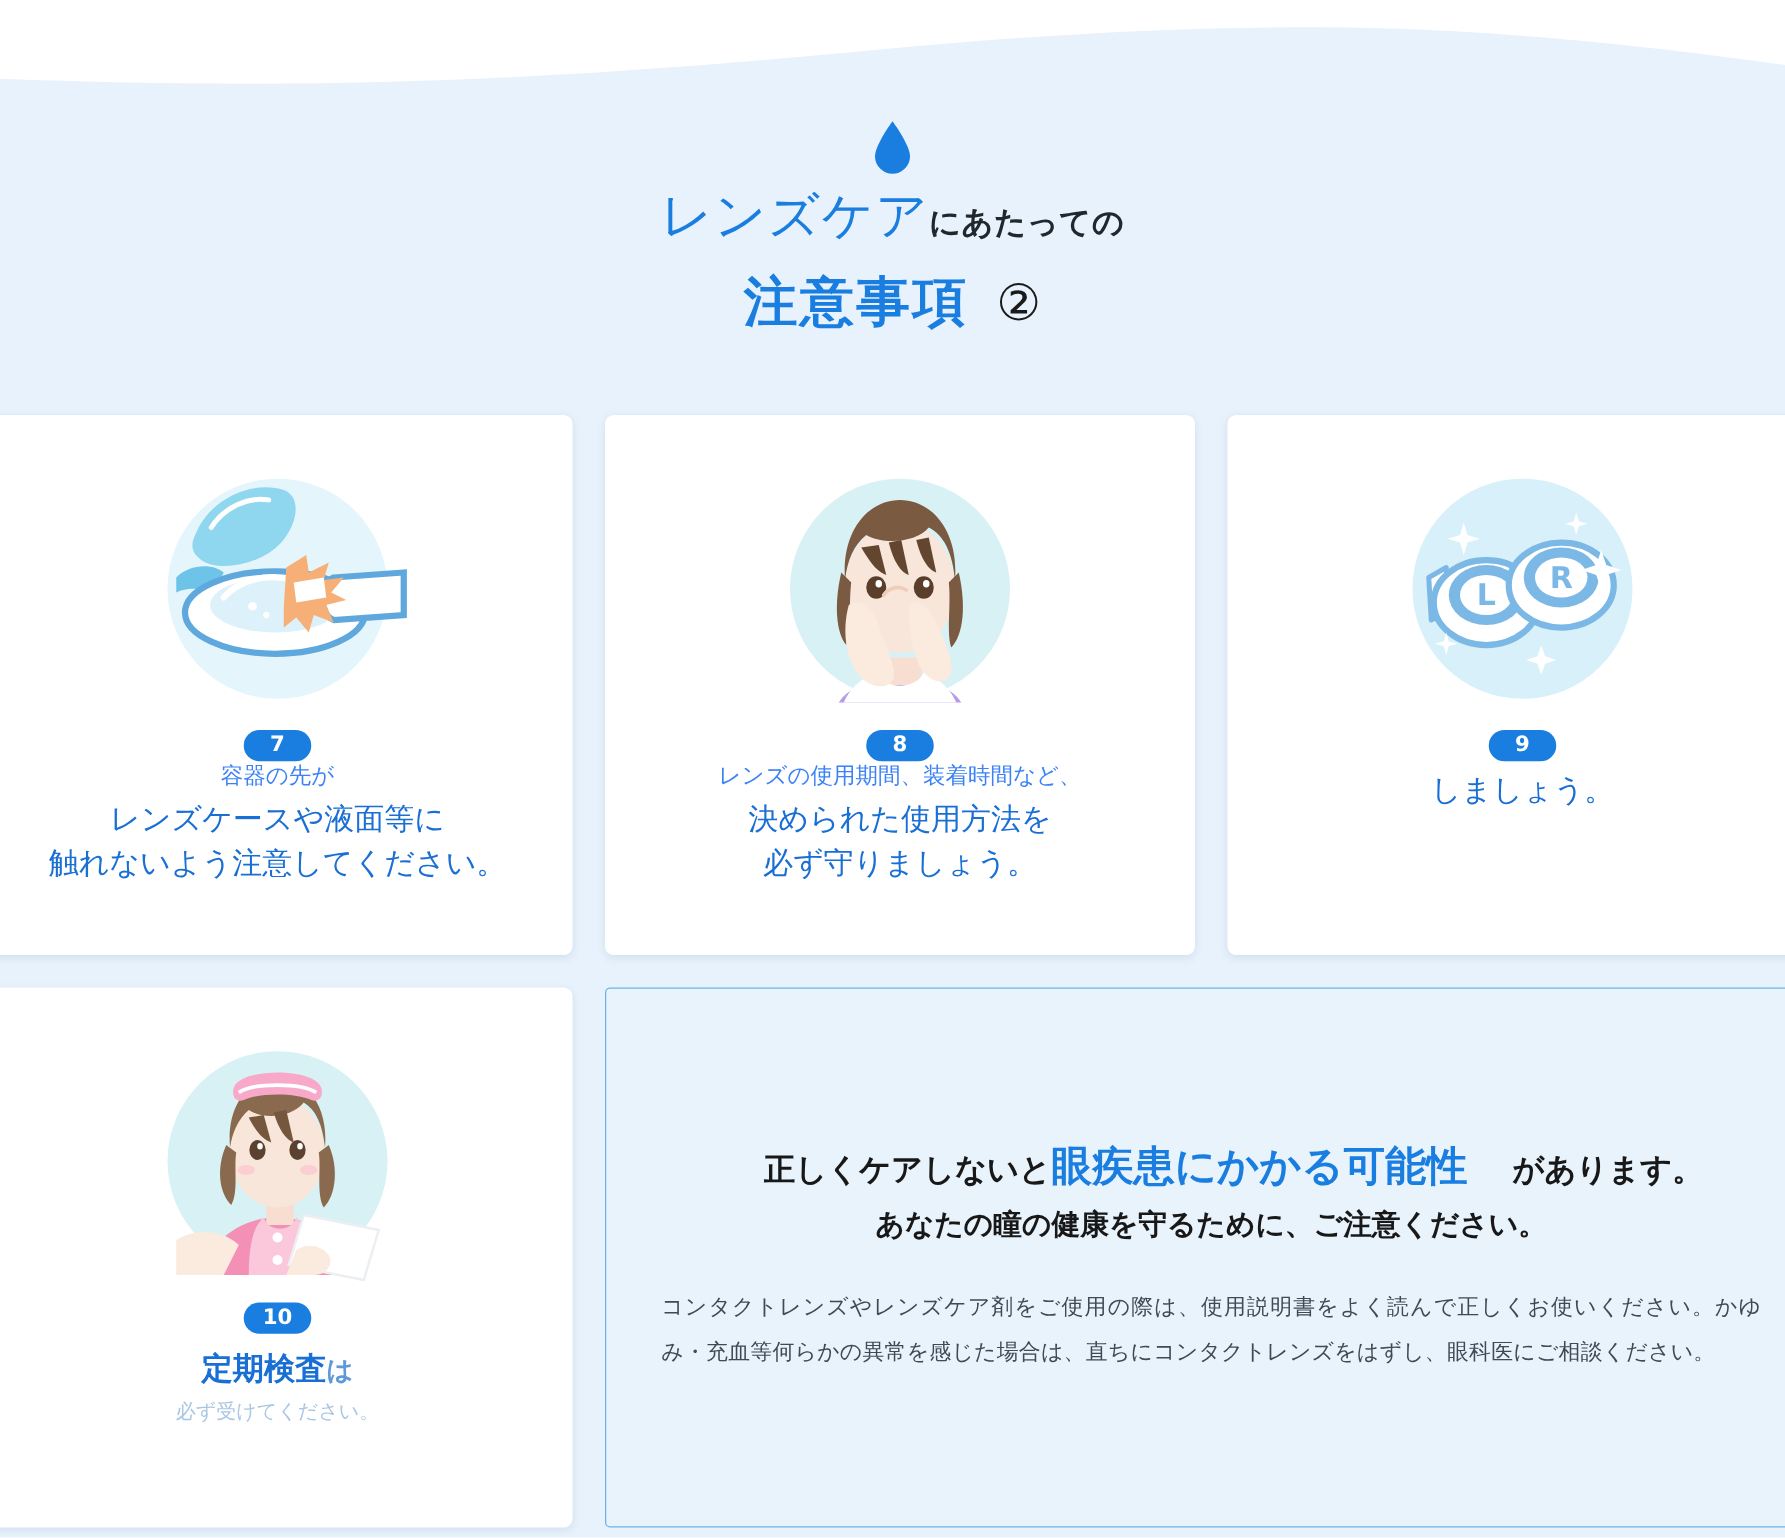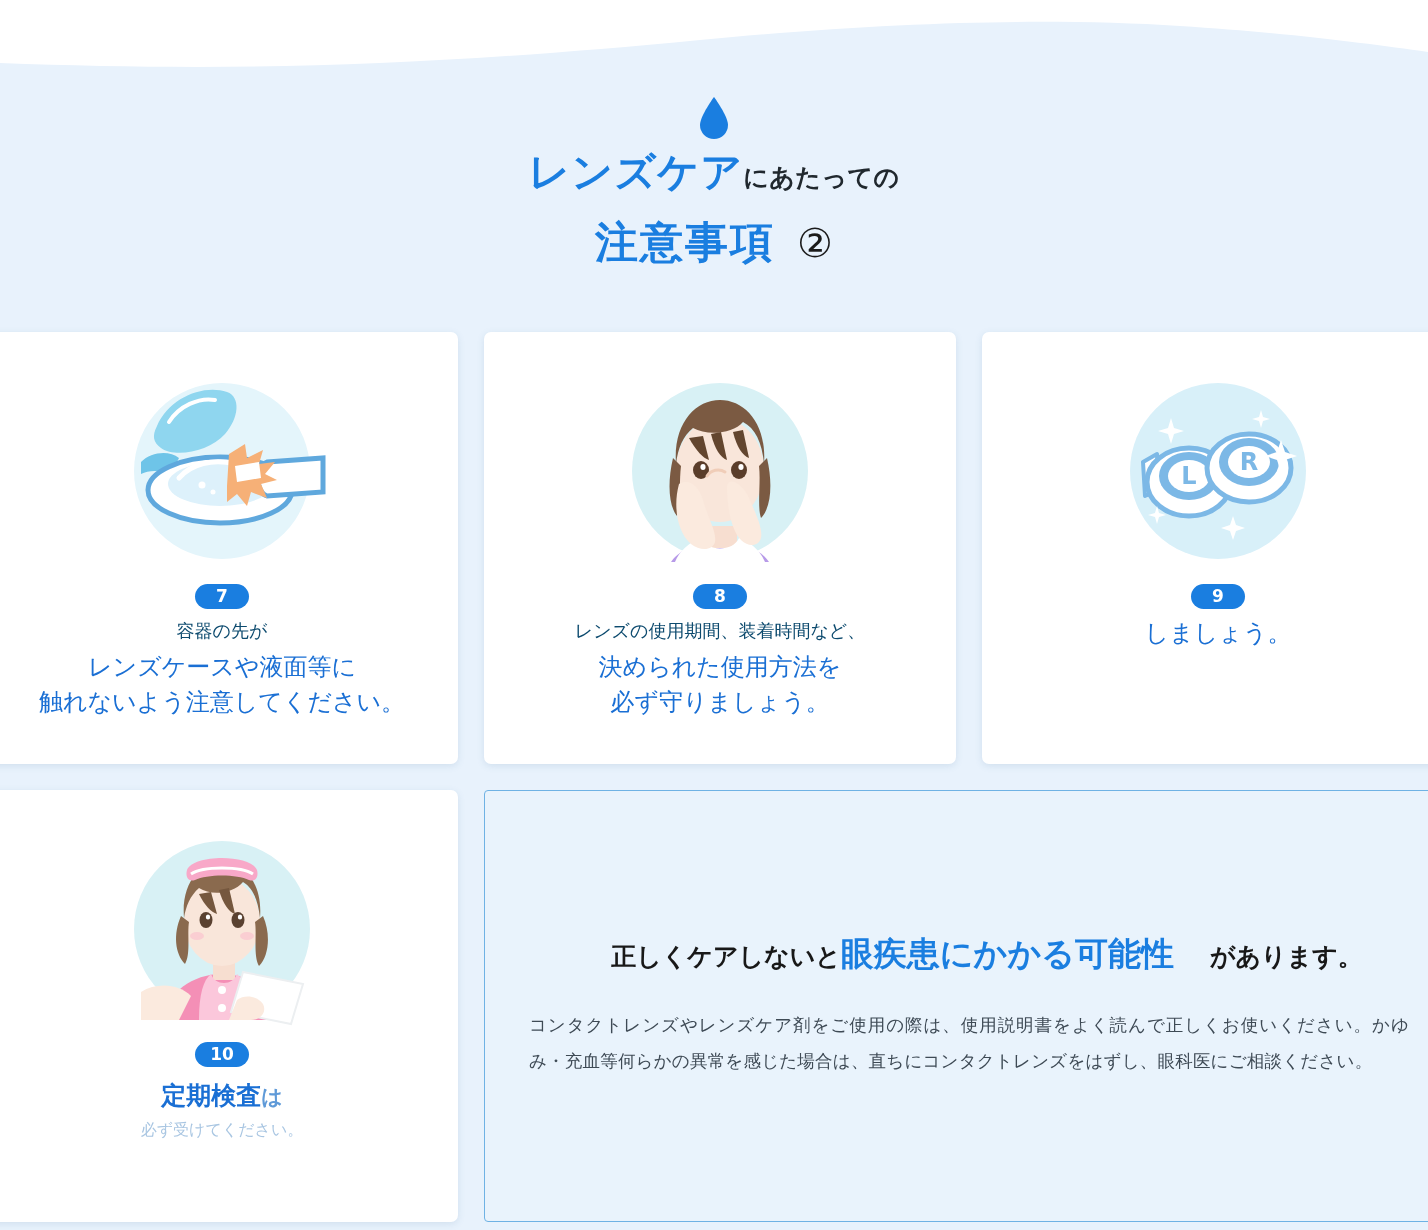--- a/index.html
+++ b/index.html
@@ -54,21 +54,21 @@
     margin: 0 auto 12px auto;
     width: 34px;
     height: 44px;
   }
   .heading-line1 {
     line-height: 1;
     white-space: nowrap;
   }
   .heading-main {
     font-size: 41px;
-    font-weight: bold;
+    font-weight: normal;
     color: #1a7ee0;
     letter-spacing: 1px;
   }
   .heading-sub {
     font-size: 25px;
     font-weight: bold;
     color: #20282e;
     letter-spacing: 0.5px;
   }
   .heading-line2 {
@@ -140,23 +140,22 @@
     border-radius: 13px;
     min-width: 54px;
     height: 25px;
     line-height: 25px;
     text-align: center;
     padding: 0 10px;
     box-sizing: border-box;
     font-family: "DejaVu Sans", sans-serif;
   }
   .card-lead {
-    margin-top: 11px;
     font-size: 18px;
-    color: #0c4a6e;
+    color: #3b82f6;
     text-align: center;
     line-height: 1.3;
     white-space: nowrap;
   }
   .card-title {
     margin-top: 7px;
     font-size: 24px;
     font-weight: normal;
     color: #1a6fd4;
     text-align: center;
@@ -361,19 +360,20 @@
           <span>定期検査</span><span class="suffix">は</span>
         </div>
         <div class="card-sub-alt">必ず受けてください。</div>
       </div>
 
       <div class="card card-wide">
         <div class="notice-heading">
           <span class="nh-line">
             <span class="nh-dark">正しくケアしないと</span><span class="nh-blue">眼疾患にかかる可能性</span><span class="nh-dark">があります。</span>
           </span>
+          <span class="nh-line2">あなたの瞳の健康を守るために、ご注意ください。</span>
         </div>
         <div class="notice-body">コンタクトレンズやレンズケア剤をご使用の際は、使用説明書をよく読んで正しくお使いください。かゆみ・充血等何らかの異常を感じた場合は、直ちにコンタクトレンズをはずし、眼科医にご相談ください。</div>
       </div>
 
     </div>
   </div>
 </div>
 
 </body></html>

